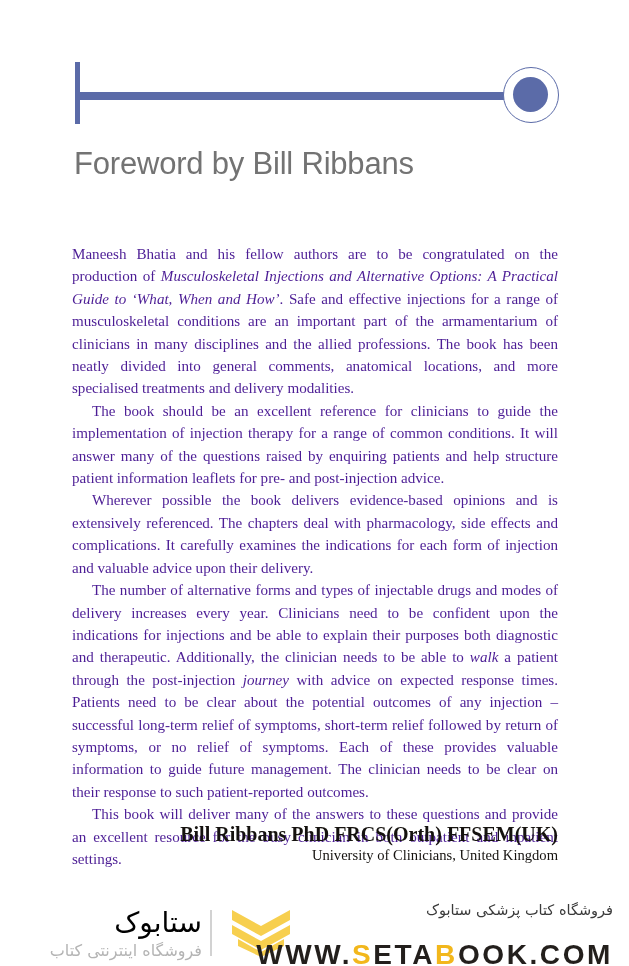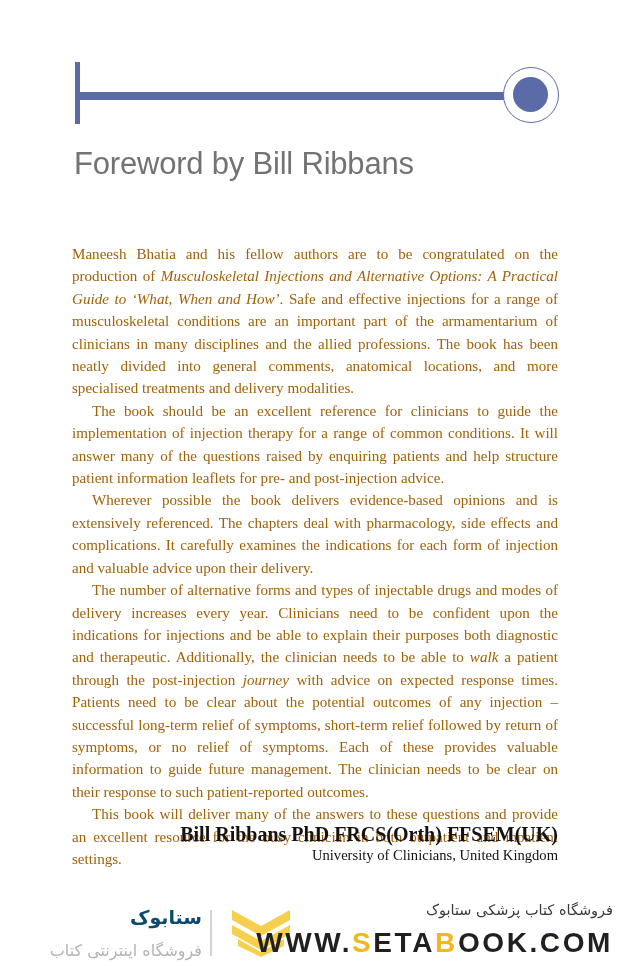--- a/index.html
+++ b/index.html
@@ -77,21 +77,21 @@
   
   .body-text {
     position: absolute;
     left: 72px;
     top: 243px;
     width: 486px;
     font-size: 15.1px;
     line-height: 22.4px;
     text-align: justify;
     text-justify: inter-word;
-    color: #a16207;
+    color: #4c1d95;
   }
   .body-text p {
     margin: 0;
     text-indent: 20px;
   }
   .body-text p.first {
     text-indent: 0;
   }
   .body-text i {
     font-style: italic;
@@ -127,23 +127,23 @@
     left: 58px;
     top: 4px;
     width: 210px;
     height: 62px;
   }
   .brand-fa {
     position: absolute;
     right: 66px;
     top: 6px;
     font-family: "DejaVu Sans", sans-serif;
-    font-size: 19px;
-    font-weight: bold;
-    color: #0c4a6e;
+    font-size: 28px;
+    font-weight: normal;
+    color: #000000;
     direction: rtl;
     white-space: nowrap;
     letter-spacing: 0.5px;
   }
   .brand-fa-sub {
     position: absolute;
     right: 66px;
     top: 41px;
     font-family: "DejaVu Sans", sans-serif;
     font-size: 16px;
@@ -171,21 +171,21 @@
     right: 16px;
     top: 6px;
     text-align: right;
   }
   .footer-fa-line {
     font-family: "DejaVu Sans", sans-serif;
     font-size: 14.5px;
     color: #3a3a3a;
     direction: rtl;
     white-space: nowrap;
-    margin-bottom: 9px;
+    margin-bottom: 21px;
   }
   .footer-url {
     font-family: "Liberation Sans", "DejaVu Sans", sans-serif;
     font-size: 28px;
     font-weight: bold;
     letter-spacing: 2.6px;
     color: #231f1c;
     white-space: nowrap;
   }
   .footer-url .hl {

